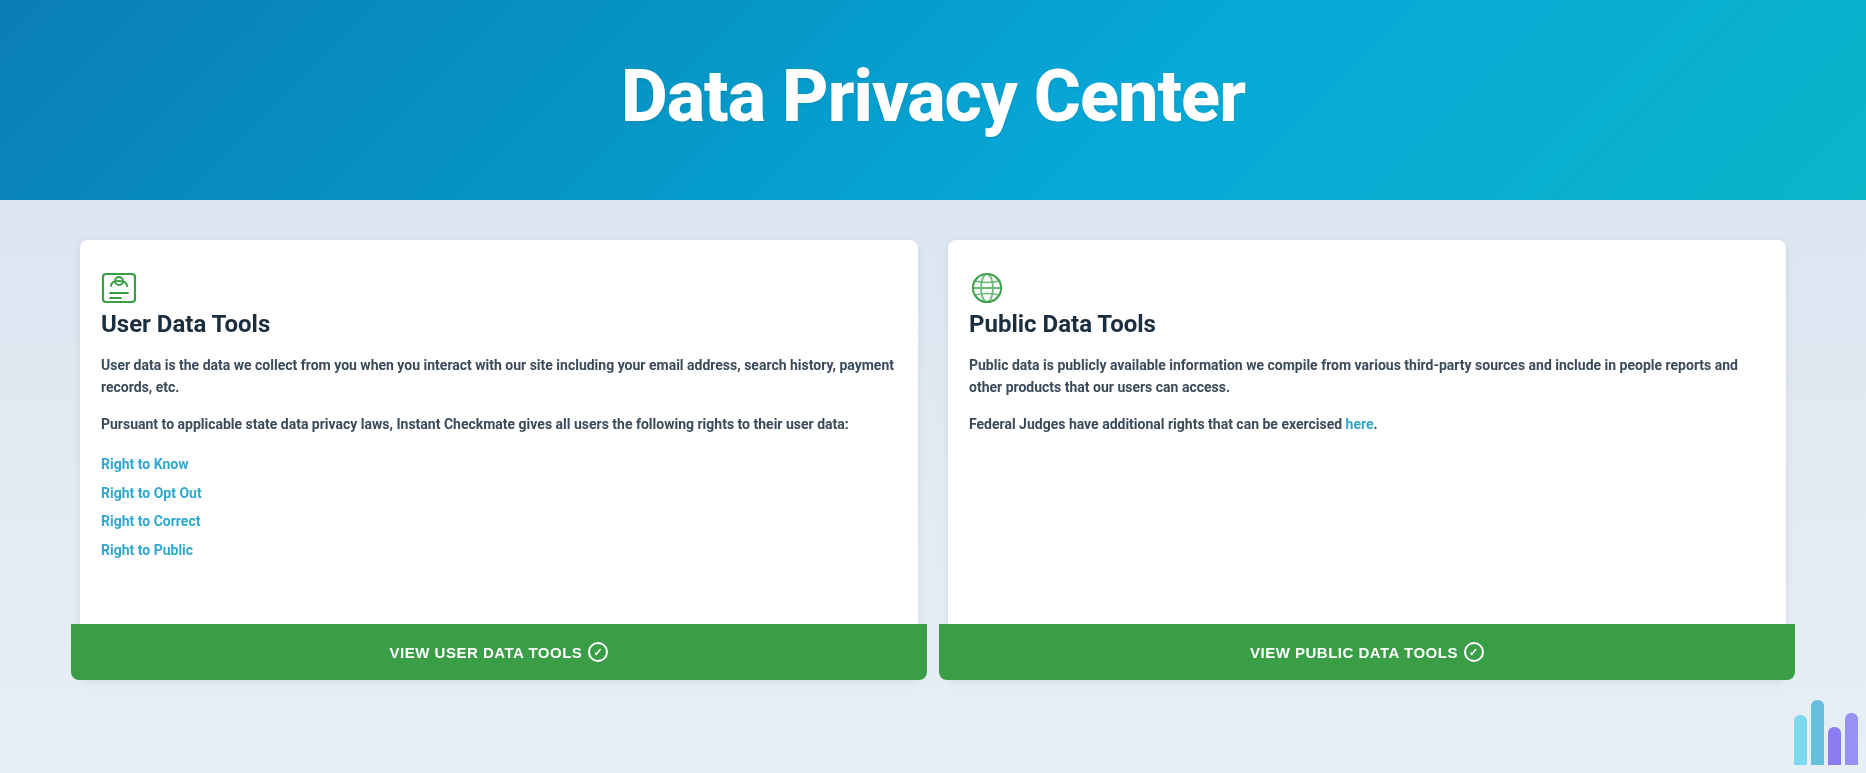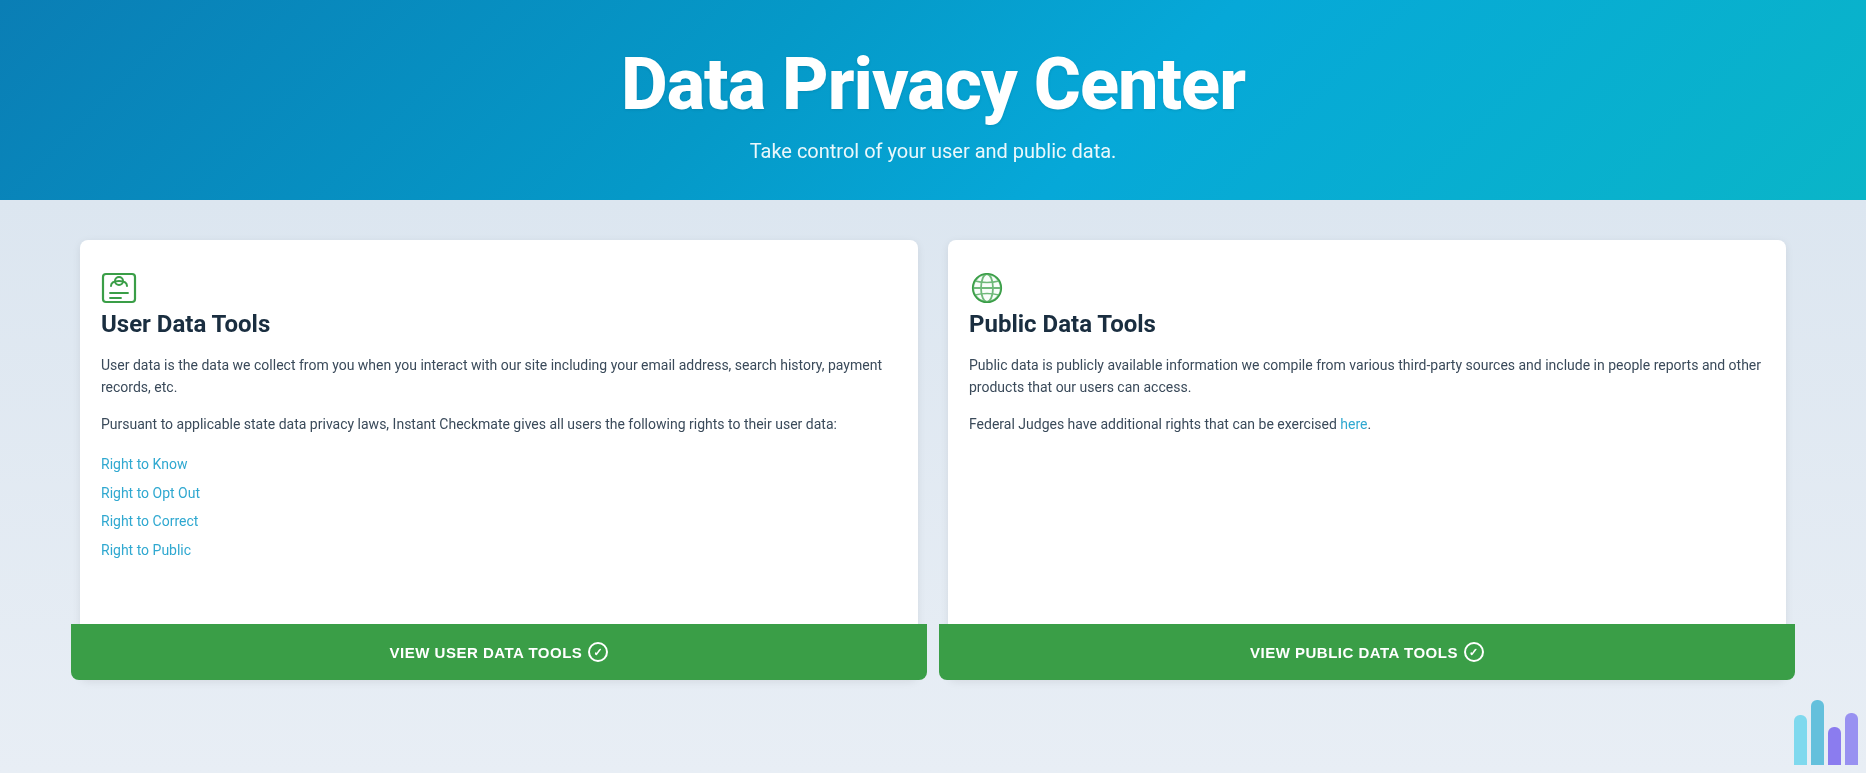--- a/index.html
+++ b/index.html
@@ -67,20 +67,21 @@
     .card-title {
       font-size: 24px;
       font-weight: 700;
       color: #1a2e40;
       margin-bottom: 16px;
     }
 
     .card-body {
       flex: 1;
       padding-bottom: 24px;
+      font-weight: bold;
     }
 
     .card-text {
       font-size: 14px;
       color: #3a4a5a;
       line-height: 1.6;
       margin-bottom: 14px;
     }
 
     .card-links {
@@ -160,21 +161,20 @@
     .icon-svg {
       width: 36px;
       height: 36px;
     }
   </style>
 </head>
 <body>
 
 <div class="header">
   <h1 class="header-title">Data Privacy Center</h1>
-  <p class="header-subtitle">Take control of your user and public data.</p>
 </div>
 
 <div class="main-content">
 
   <div class="card">
     <div>
       <svg class="icon-svg" viewBox="0 0 36 36" fill="none" xmlns="http://www.w3.org/2000/svg">
         <rect x="2" y="4" width="32" height="28" rx="3" stroke="#3a9e47" stroke-width="2.2" fill="none"></rect>
         <path d="M10 16 Q10 11 18 11 Q26 11 26 16" stroke="#3a9e47" stroke-width="2" fill="none" stroke-linecap="round"></path>
         <circle cx="18" cy="11" r="4" stroke="#3a9e47" stroke-width="2" fill="none"></circle>

